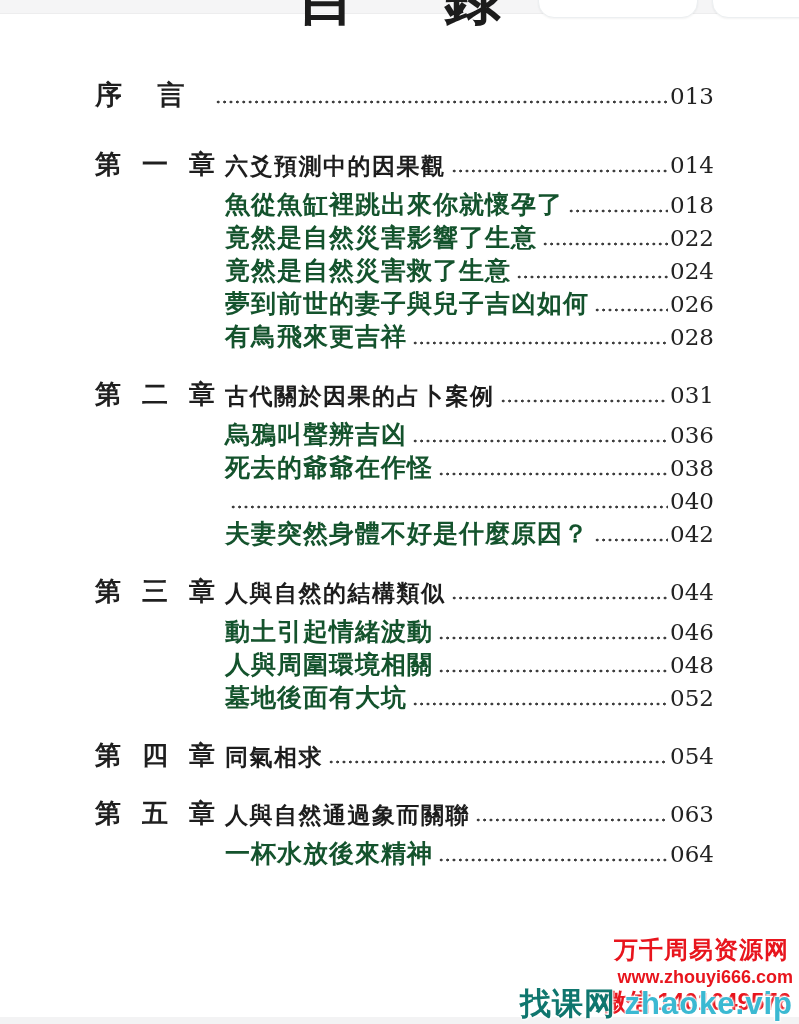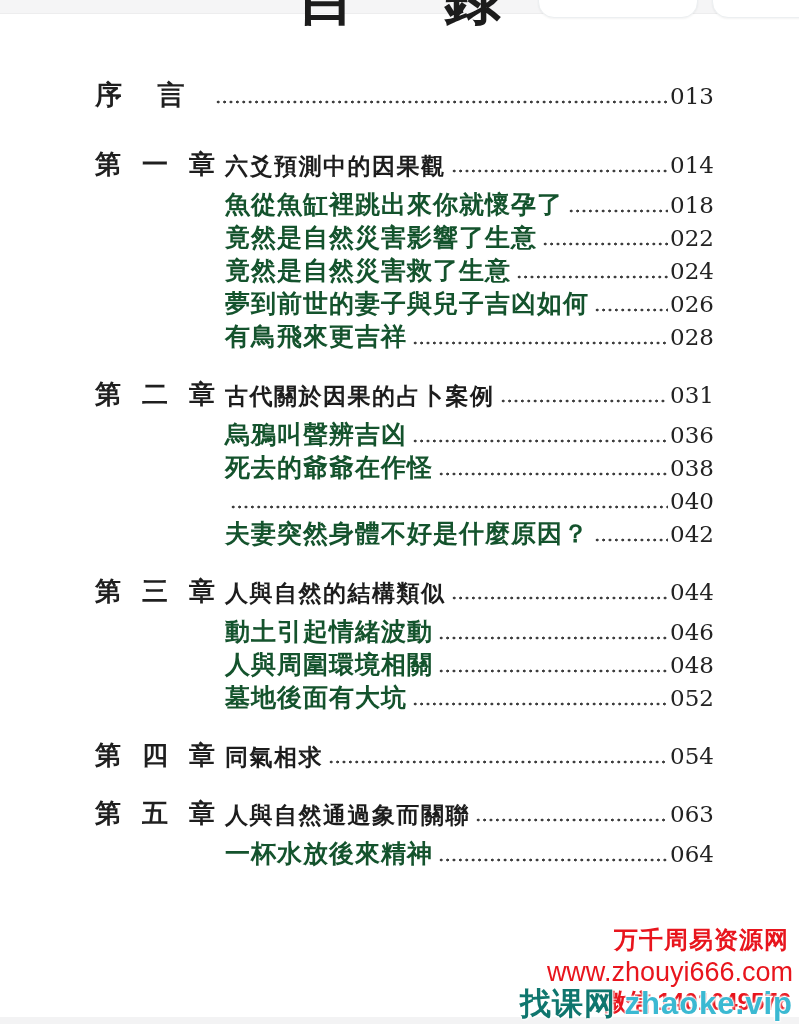--- a/index.html
+++ b/index.html
@@ -143,22 +143,22 @@
     z-index: 3;
     white-space: nowrap;
   }
   .wm-line1 {
     font-size: 24px;
     font-weight: 700;
     letter-spacing: 1px;
     margin: 0 4px 1px 0;
   }
   .wm-line2 {
-    font-size: 27px;
-    font-weight: 400;
+    font-size: 18px;
+    font-weight: 700;
     margin: 0 0 0 0;
   }
   .wm-line3 {
     font-size: 24px;
     font-weight: 700;
     margin: -2px 2px 4px 0;
   }
   .wm-overlap {
     position: absolute;
     right: 0;

